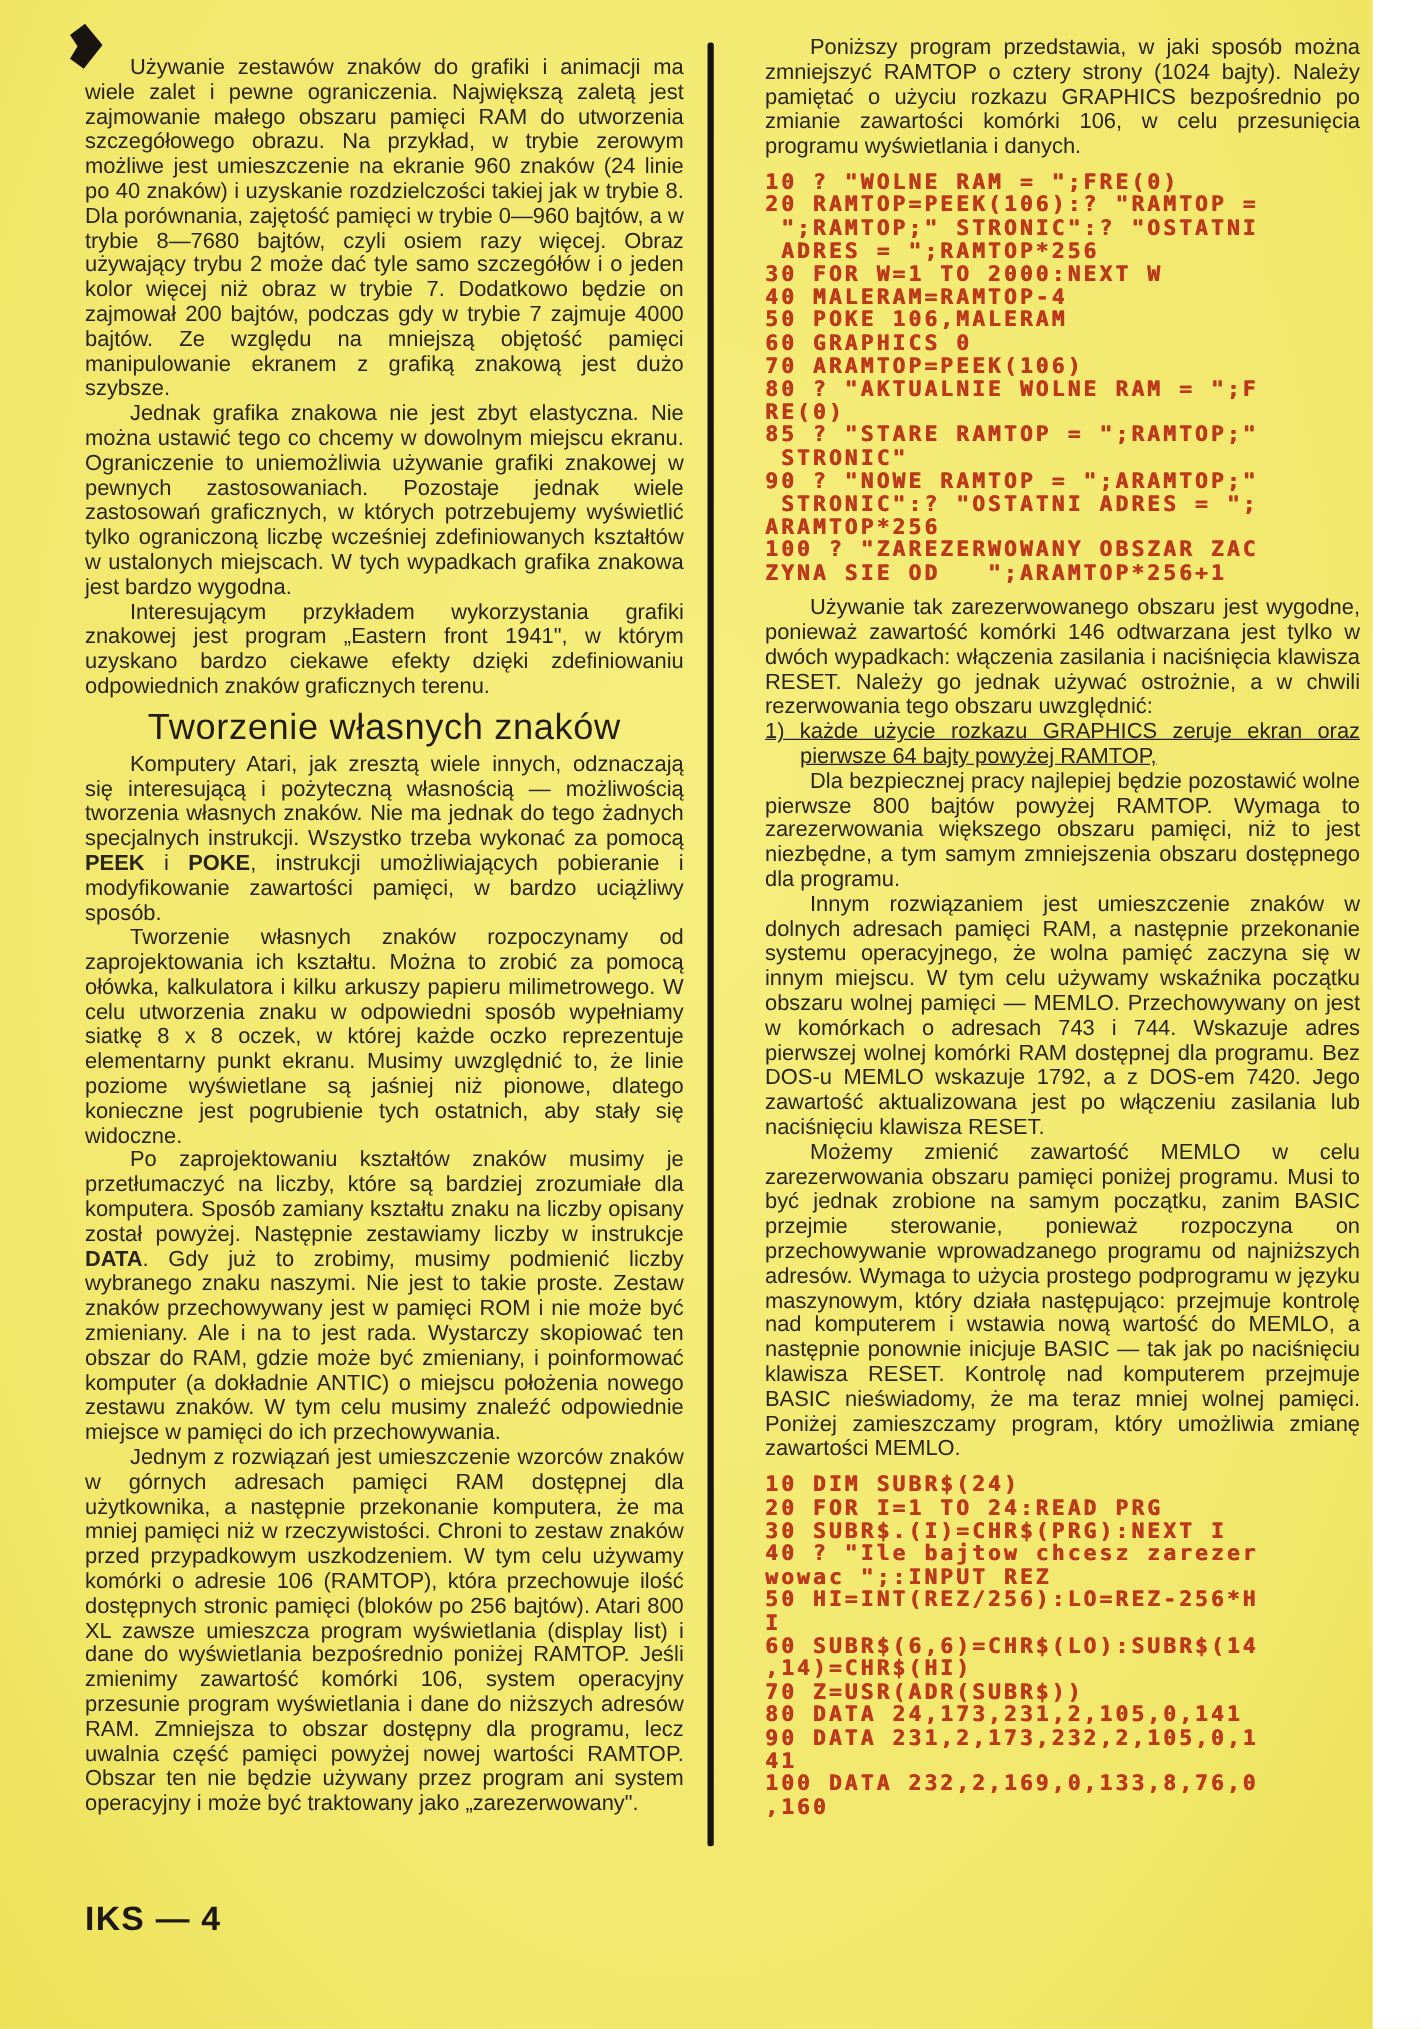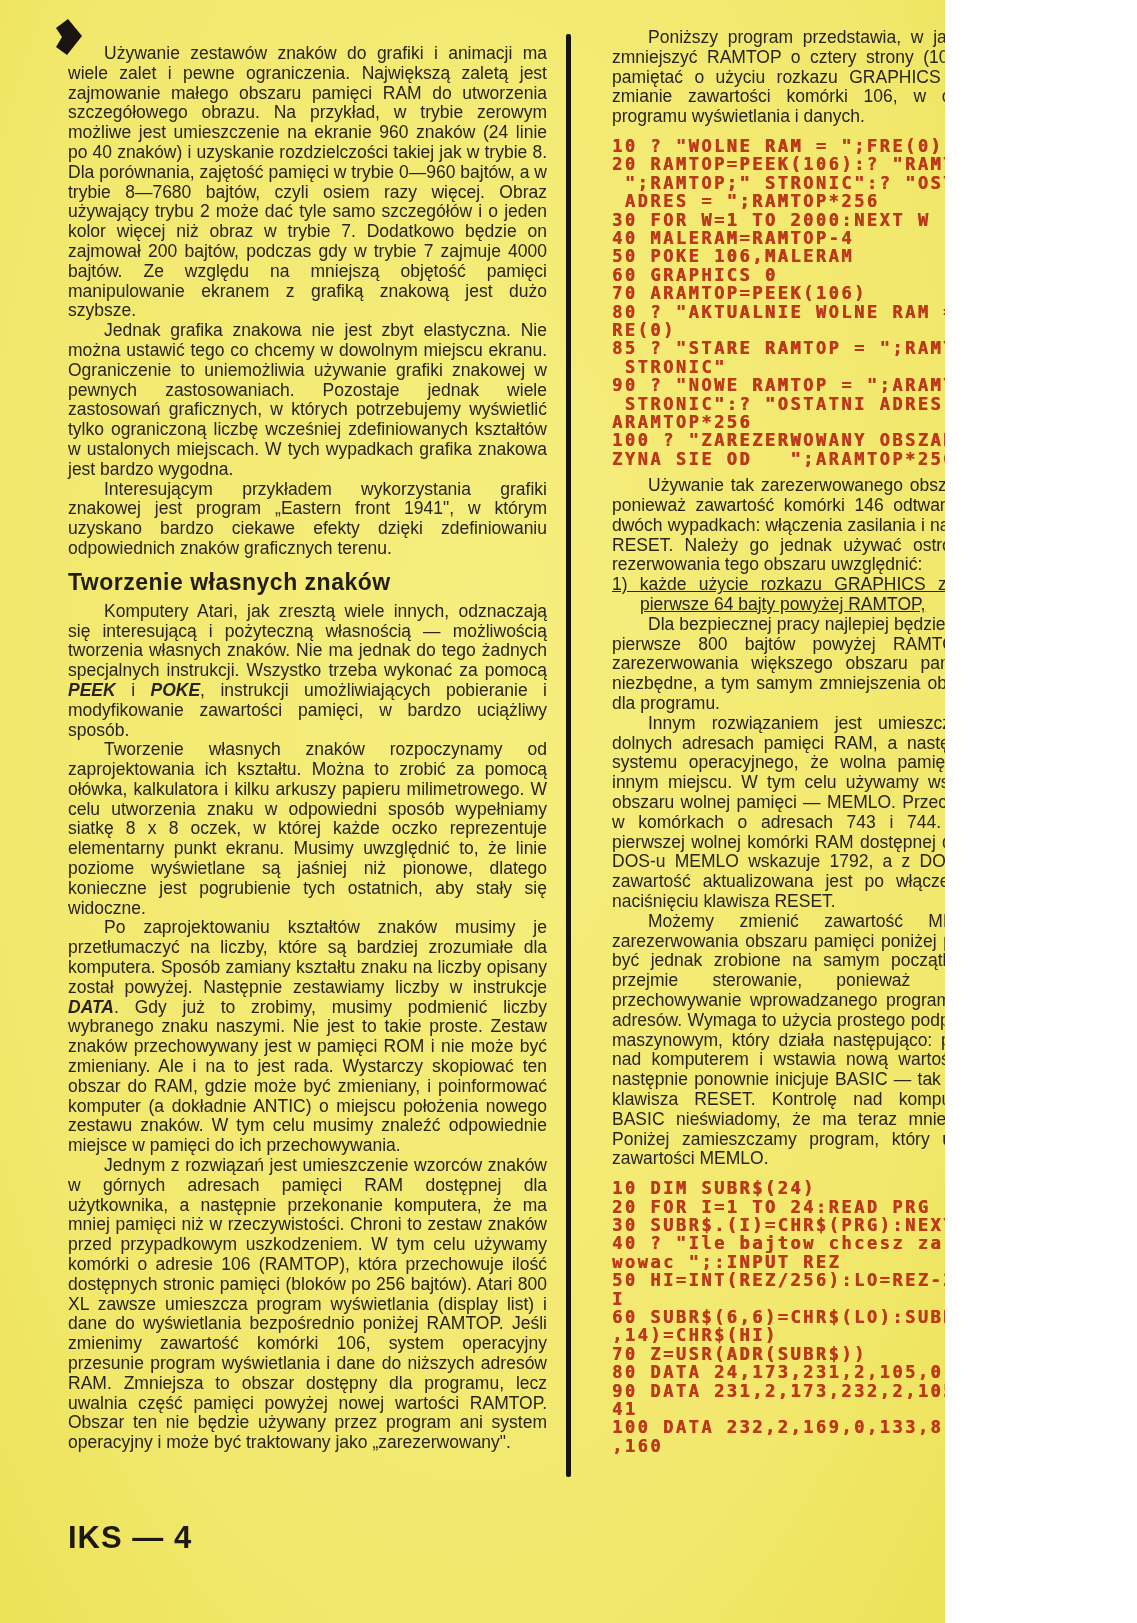--- a/index.html
+++ b/index.html
@@ -1,54 +1,54 @@
 <!DOCTYPE html>
 <html lang="pl"><head>
 <meta charset="utf-8">
 <style>
   html,body{margin:0;padding:0;}
   .page{
     position:relative;
-    width:945px;height:1623px;
+    width:1098px;height:1623px;
     background:#f3ea72;
     background-image:radial-gradient(ellipse at 50% 40%, #f6ee7e 0%, #f2e86e 70%, #ece257 100%);
     overflow:hidden;
     font-family:"Liberation Sans", sans-serif;
     color:#2a241e;
   }
   .col{position:absolute;font-size:17.5px;line-height:19.8px;}
   .col-left{left:68px;top:44px;width:479px;}
   .col-right{left:612px;top:28px;width:476px;}
   .col p{margin:0;text-align:justify;text-indent:36px;}
   .numlist p{text-indent:-28px;padding-left:28px;margin:0;text-align:justify;text-decoration:underline;}
   h2.section{
-    font-size:23px;line-height:34px;font-weight:bold;
-    text-align:left;margin:6px 0 3px 0;text-indent:0;
+    font-size:29px;line-height:34px;font-weight:normal;
+    text-align:center;margin:6px 0 3px 0;text-indent:0;
     letter-spacing:0.5px;color:#231d18;
   }
-  .b{font-weight:bold;font-style:italic;}
+  .b{font-weight:bold;}
   pre.code{
     font-family:"DejaVu Sans Mono", monospace;
     color:#bc3a1c;
     font-weight:bold;
     font-size:17px;
     line-height:18.4px;
     letter-spacing:2.5px;
     margin:10px 0 8px 0;
     white-space:pre;
     text-shadow:0.6px 0 0 #bc3a1c;
   }
   .divider{
     position:absolute;left:566px;top:34px;width:5px;height:1443px;
     background:#171310;border-radius:2px;
   }
   .arrow{position:absolute;left:55px;top:19px;}
   .footer{
     position:absolute;left:68px;top:1520px;
-    font-size:31px;font-weight:bold;letter-spacing:1px;color:#1d1813;
+    font-size:27px;font-weight:bold;letter-spacing:1px;color:#1d1813;
   }
 </style>
 </head>
 <body>
 
 <div class="page">
 
   <svg class="arrow" width="28" height="38" viewBox="0 0 28 38">
     <polygon points="1,9 13,0 27,17 12,36 1,28 7,18" fill="#191410"></polygon>
   </svg>

